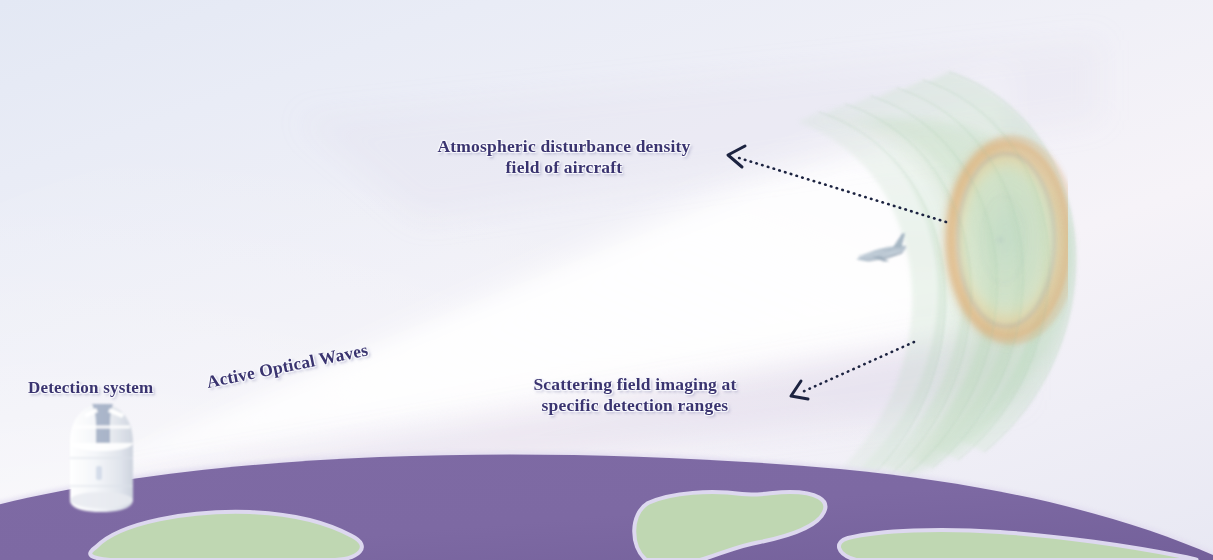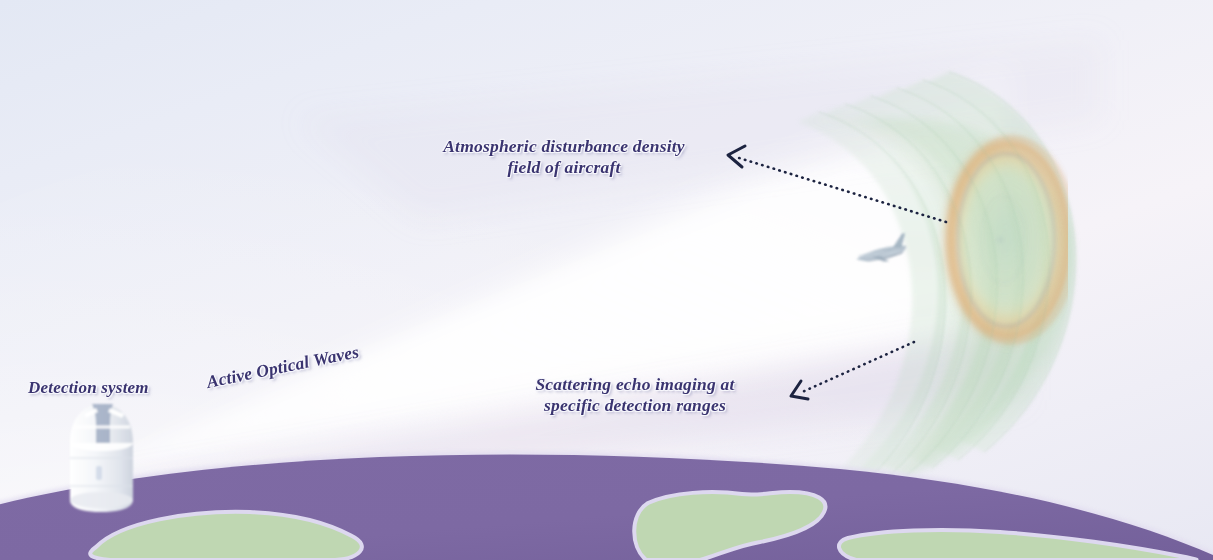--- a/index.html
+++ b/index.html
@@ -5,21 +5,20 @@
 <style>
   html,body{margin:0;padding:0;background:#ffffff;}
   body{font-family:"Liberation Serif", serif;}
 
   #scene{
     position:relative;
     width:1213px;
     height:560px;
     overflow:hidden;
     background:linear-gradient(160deg,#e3e8f4 0%,#e9ecf6 18%,#f0f0f7 42%,#f6f3f8 62%,#efeef6 80%,#e8e8f3 100%);
-    font-style:italic;
   }
 
   
   .layer{position:absolute;left:0;top:0;width:1213px;height:560px;}
 
   
   .lbl{
     position:absolute;
     color:#3a3470;
     font-family:"Liberation Serif", serif;
@@ -253,16 +252,16 @@
         <path d="M 70,458 L 133,458" stroke="#dde2ea" stroke-width="2"></path>
         <path d="M 70,486 L 133,486" stroke="#dde2ea" stroke-width="2"></path>
       </g>
     </g>
   </svg>
 
   <div class="lbl" id="lbl-density">Atmospheric disturbance density
 field of aircraft</div>
   <div class="lbl" id="lbl-detection">Detection system</div>
   <div class="lbl" id="lbl-waves">Active Optical Waves</div>
-  <div class="lbl" id="lbl-echo">Scattering echo imaging at
+  <div class="lbl" id="lbl-echo">Scattering field imaging at
 specific detection ranges</div>
 
 </div>
 
 </body></html>

